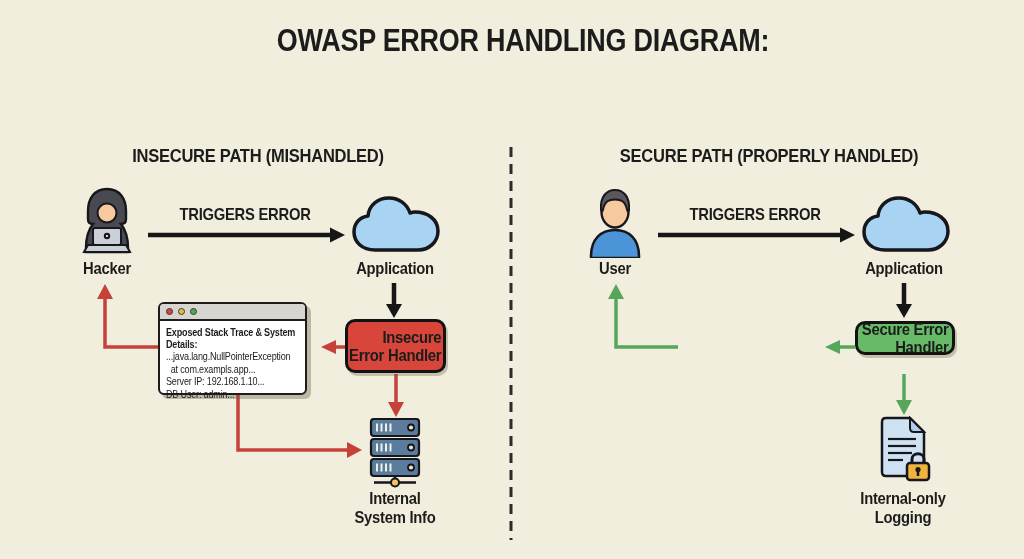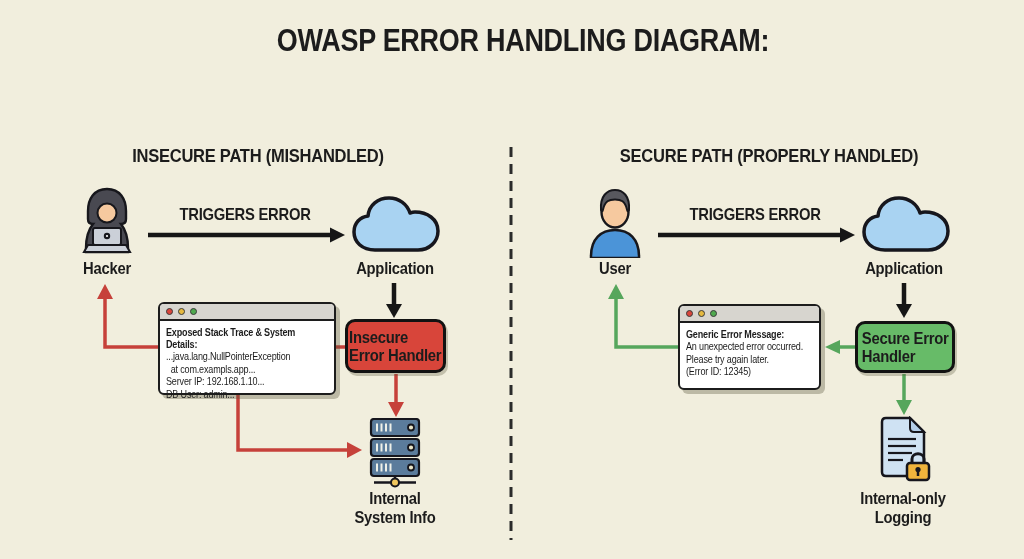--- a/index.html
+++ b/index.html
@@ -9,21 +9,21 @@
   .hd{font-weight:700;letter-spacing:-0.3px;color:var(--ink,#1c1c1c);}
   .cxc{transform:scaleX(0.87);transform-origin:50% 0;}
   .title-wrap{left:22px;width:1002px;text-align:center;}
   .title-line{font-size:31px;line-height:33px;}
   .subtitle{font-size:17.5px;line-height:20px;}
   .section-heading{font-size:19px;line-height:22px;text-align:center;}
   .trigger-label{font-size:17px;line-height:19px;text-align:center;}
   .icon-label{font-size:17px;line-height:19px;text-align:center;}
   .sink-label{font-size:17px;line-height:19px;text-align:center;}
   .handler-box{box-sizing:border-box;border:3px solid #121212;border-radius:10px;
-    display:flex;align-items:center;justify-content:center;text-align:left;
+    display:flex;align-items:center;justify-content:center;text-align:right;
     box-shadow:2px 3px 0 rgba(90,85,60,.30);}
   .handler-box .hb-text{font-weight:700;font-size:16.5px;line-height:18.5px;letter-spacing:-0.3px;
     transform:scaleX(0.9);transform-origin:50% 50%;white-space:nowrap;}
   .red-box{background:var(--insecure-red,#d8453a);}
   .green-box{background:var(--secure-green,#67bb68);}
   .win{box-sizing:border-box;background:var(--window-bg,#fff);border:2px solid #1c1c1c;border-radius:6px;
     box-shadow:4px 4px 0 rgba(90,85,60,.35);}
   .win-titlebar{height:15px;background:var(--titlebar-gray,#d7d5cf);border-bottom:2px solid #1c1c1c;
     border-radius:4px 4px 0 0;display:flex;align-items:center;padding-left:6px;gap:5px;}
   .win-dot{width:7px;height:7px;border-radius:50%;border:1px solid #3a3a3a;box-sizing:border-box;}
@@ -111,55 +111,42 @@
   </svg>
   <div class="abs hd icon-label cxc" style="left:844px;top:259px;width:120px">Application</div>
 
   <div class="abs handler-box red-box" style="left:345px;top:319px;width:101px;height:54px">
     <div class="hb-text">
       <div>Insecure</div>
       <div>Error Handler</div>
     </div>
   </div>
 
-  <div class="abs handler-box green-box" style="left:855px;top:321px;width:100px;height:52px">
+  <div class="abs handler-box green-box" style="left:855px;top:321px;width:100px;height:34px">
     <div class="hb-text">
       <div>Secure Error</div>
       <div>Handler</div>
     </div>
   </div>
 
-  <div class="abs win" style="left:158px;top:302px;width:178px;height:93px">
+  <div class="abs win" style="left:158px;top:302px;width:149px;height:93px">
     <div class="win-titlebar">
       <span class="win-dot" style="background:var(--dot-red,#d9453b)"></span>
       <span class="win-dot" style="background:var(--dot-yellow,#e5b93f)"></span>
       <span class="win-dot" style="background:var(--dot-green,#4fa94e)"></span>
     </div>
     <div class="win-body">
       <div class="win-heading">Exposed Stack Trace &amp; System Details:</div>
       <div class="win-line">...java.lang.NullPointerException</div>
       <div class="win-line">  at com.exampls.app...</div>
       <div class="win-line">Server IP: 192.168.1.10...</div>
       <div class="win-line">DB User: admin...</div>
     </div>
   </div>
 
-  <div class="abs win" style="left:678px;top:304px;width:143px;height:86px">
-    <div class="win-titlebar">
-      <span class="win-dot" style="background:var(--dot-red,#d9453b)"></span>
-      <span class="win-dot" style="background:var(--dot-yellow,#e5b93f)"></span>
-      <span class="win-dot" style="background:var(--dot-green,#4fa94e)"></span>
-    </div>
-    <div class="win-body">
-      <div class="win-heading">Generic Error Message:</div>
-      <div class="win-line">An unexpected error occurred.</div>
-      <div class="win-line">Please try again later.</div>
-      <div class="win-line">(Error ID: 12345)</div>
-    </div>
-  </div>
 
   <svg class="abs" style="left:367px;top:418px" width="56" height="70" viewBox="0 0 56 70">
     <rect x="4" y="1" width="48" height="17" rx="3" class="server-row" stroke-width="2.2"></rect>
     <rect x="4" y="21" width="48" height="17" rx="3" class="server-row" stroke-width="2.2"></rect>
     <rect x="4" y="41" width="48" height="17" rx="3" class="server-row" stroke-width="2.2"></rect>
     <g stroke="#eef0e8" stroke-width="2">
       <line x1="10" y1="5.5" x2="10" y2="13.5"></line>
         <line x1="14.5" y1="5.5" x2="14.5" y2="13.5"></line>
         <line x1="19" y1="5.5" x2="19" y2="13.5"></line>
         <line x1="23.5" y1="5.5" x2="23.5" y2="13.5"></line>

